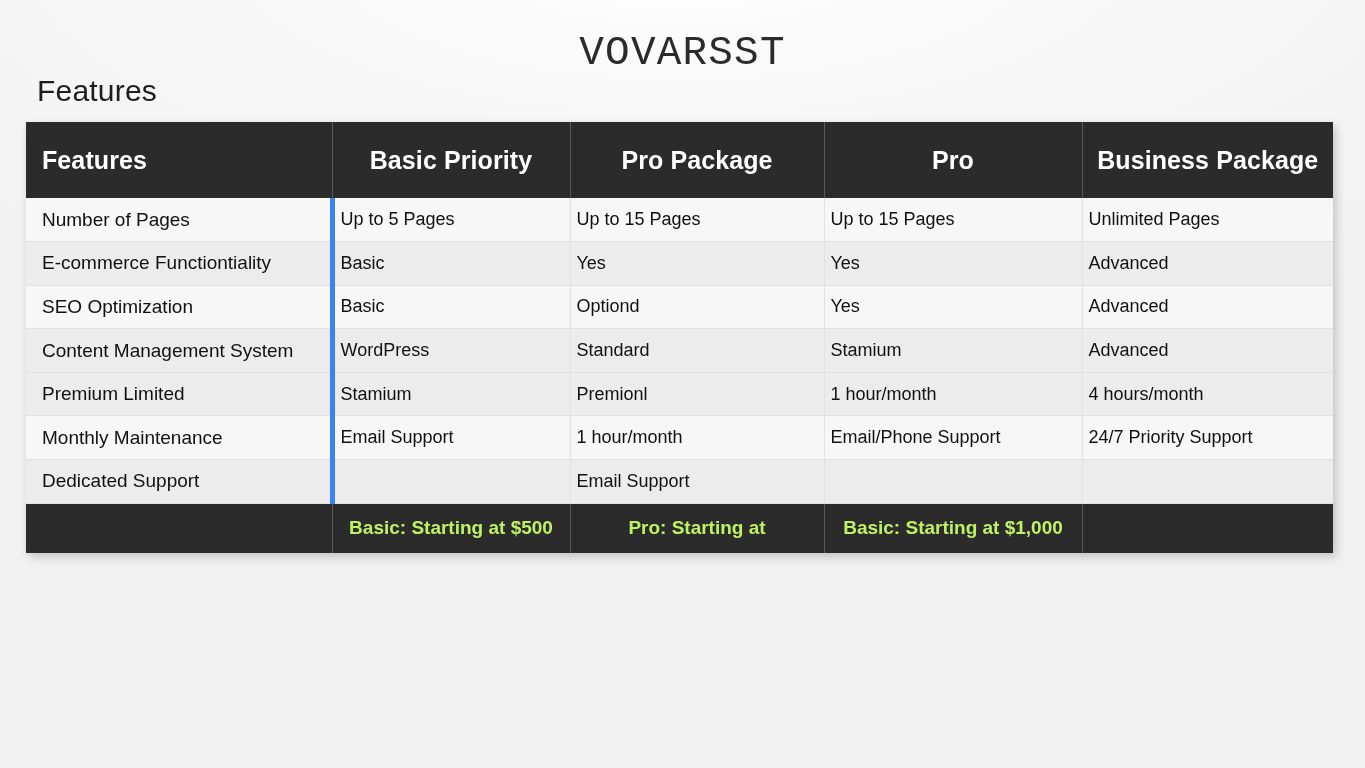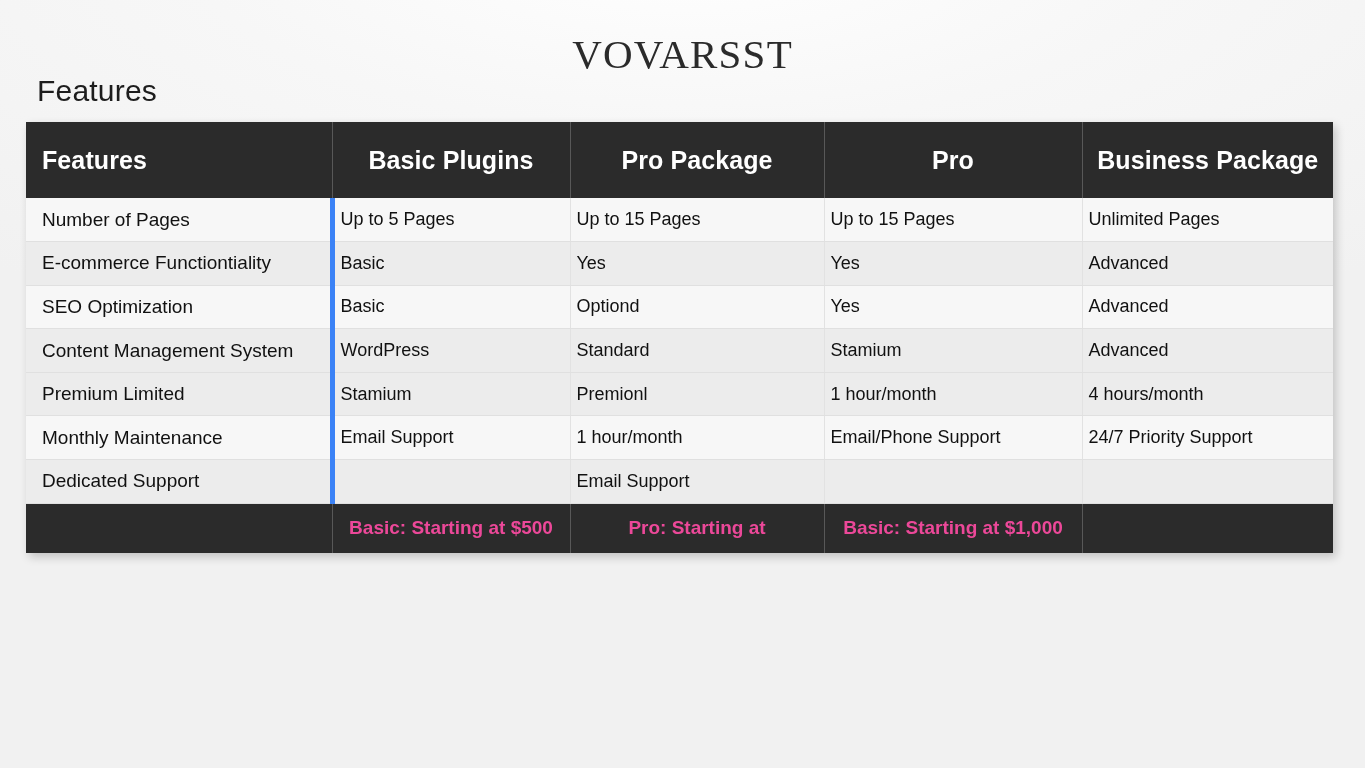--- a/index.html
+++ b/index.html
@@ -31,21 +31,21 @@
   .deck-title {
     position: absolute;
     top: 30px;
     left: 0;
     width: 1365px;
     text-align: center;
     font-size: 41px;
     font-weight: 400;
     letter-spacing: 1.2px;
     color: #2b2b2b;
-    font-family: Liberation Serif, serif;
+    font-family: Liberation Mono, monospace;
   }
 
   .section-title {
     position: absolute;
     top: 74px;
     left: 37px;
     font-size: 30px;
     font-weight: 400;
     color: #1d1d1d;
     letter-spacing: 0.2px;
@@ -115,21 +115,21 @@
     font-size: 19px;
     border-right: 5px solid #3b82f6;
   }
 
   tbody tr.band-odd  td { background: #f7f7f7; }
   tbody tr.band-even td { background: #ececec; }
 
   
   tfoot tr.price-row td {
     background: #2b2b2b;
-    color: #ec4899;
+    color: #bef264;
     height: 50px;
     font-size: 19px;
     font-weight: 600;
     text-align: center;
     vertical-align: middle;
     border-right: 1px solid #585858;
     border-top: 1px solid #2b2b2b;
     white-space: nowrap;
   }
   tfoot tr.price-row td:last-child { border-right: none; }
@@ -150,21 +150,21 @@
         <col class="c-feature">
         <col class="c-basic">
         <col class="c-pro-pkg">
         <col class="c-pro">
         <col class="c-business">
       </colgroup>
 
       <thead>
         <tr class="head-row">
           <th class="feature-head">Features</th>
-          <th>Basic Plugins</th>
+          <th>Basic Priority</th>
           <th>Pro Package</th>
           <th>Pro</th>
           <th>Business Package</th>
         </tr>
       </thead>
 
       <tbody id="table-body">
           <tr class="band-odd">
             <td class="feature-cell">Number of Pages</td>
             <td>Up to 5 Pages</td>

